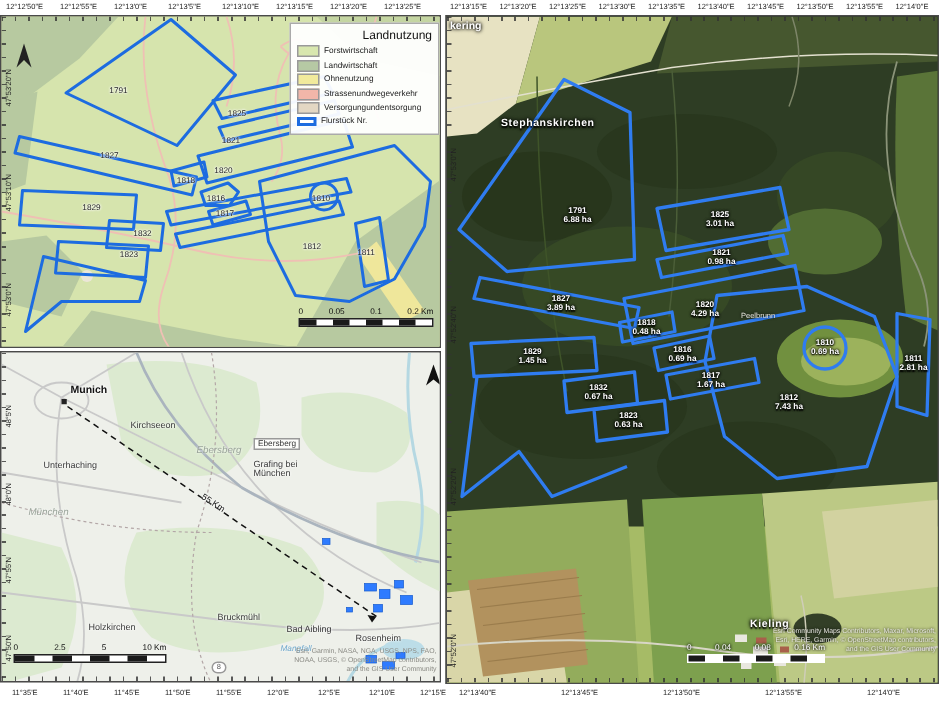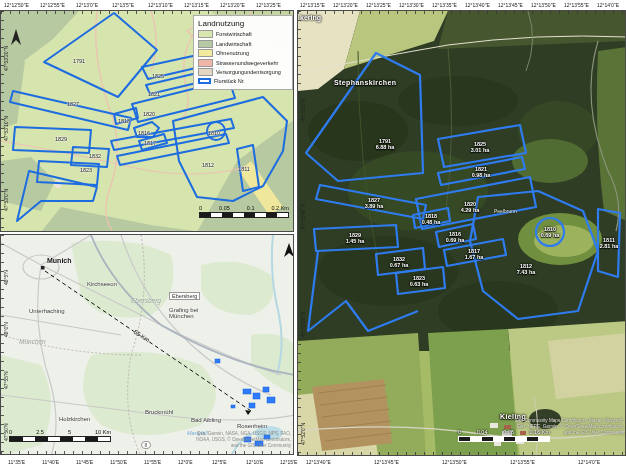--- a/index.html
+++ b/index.html
@@ -30,21 +30,21 @@
     padding:0 2px;white-space:nowrap;}
   .city-water{position:absolute;font-size:5.5px;font-style:italic;color:#6fa8cc;text-shadow:0 0 2px #fff;}
   .place-white{position:absolute;font-size:7px;font-weight:bold;color:#fff;letter-spacing:.4px;
     text-shadow:0 0 2px #000,0 0 3px #000,0 1px 1px #000;white-space:nowrap;}
   .place-dark{position:absolute;font-size:7px;font-weight:bold;color:#fff;
     text-shadow:0 0 2px #000,0 0 3px #000;white-space:nowrap;}
   .place-small{position:absolute;font-size:5px;color:#e8e8e0;text-shadow:0 0 2px #000;white-space:nowrap;}
   
   .legend{position:absolute;left:192px;top:4px;width:100px;background:rgba(255,255,255,.95);
     border:0.5px solid #aaa;padding:3px 4px 4px 4px;box-sizing:border-box;}
-  .legend-title{font-size:8px;color:#111;margin-bottom:2px;}
+  .legend-title{font-size:8px;color:#111;margin-bottom:2px;text-align:right;}
   .legend-row{display:flex;align-items:center;margin:1.5px 0;}
   .legend-swatch{width:13px;height:6px;border:0.5px solid #999;margin-right:3px;flex:0 0 auto;}
   .legend-swatch-outline{width:13px;height:6px;border:2px solid #1d6ce0;background:#fff;
     margin-right:3px;flex:0 0 auto;box-sizing:border-box;}
   .legend-label{font-size:5.5px;color:#222;white-space:nowrap;}
   
   .scalebar{position:absolute;}
   .sb-labels{display:flex;justify-content:space-between;font-size:5.5px;color:#111;margin-bottom:1px;}
   .sb-bar{display:flex;height:4px;border:0.5px solid #222;background:#fff;}
   .sb-seg{flex:1;}

